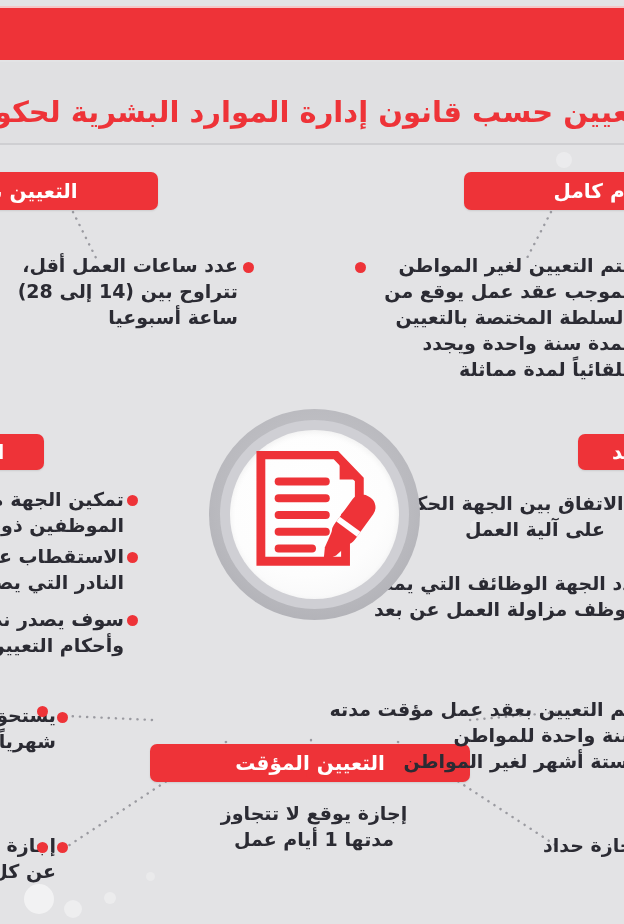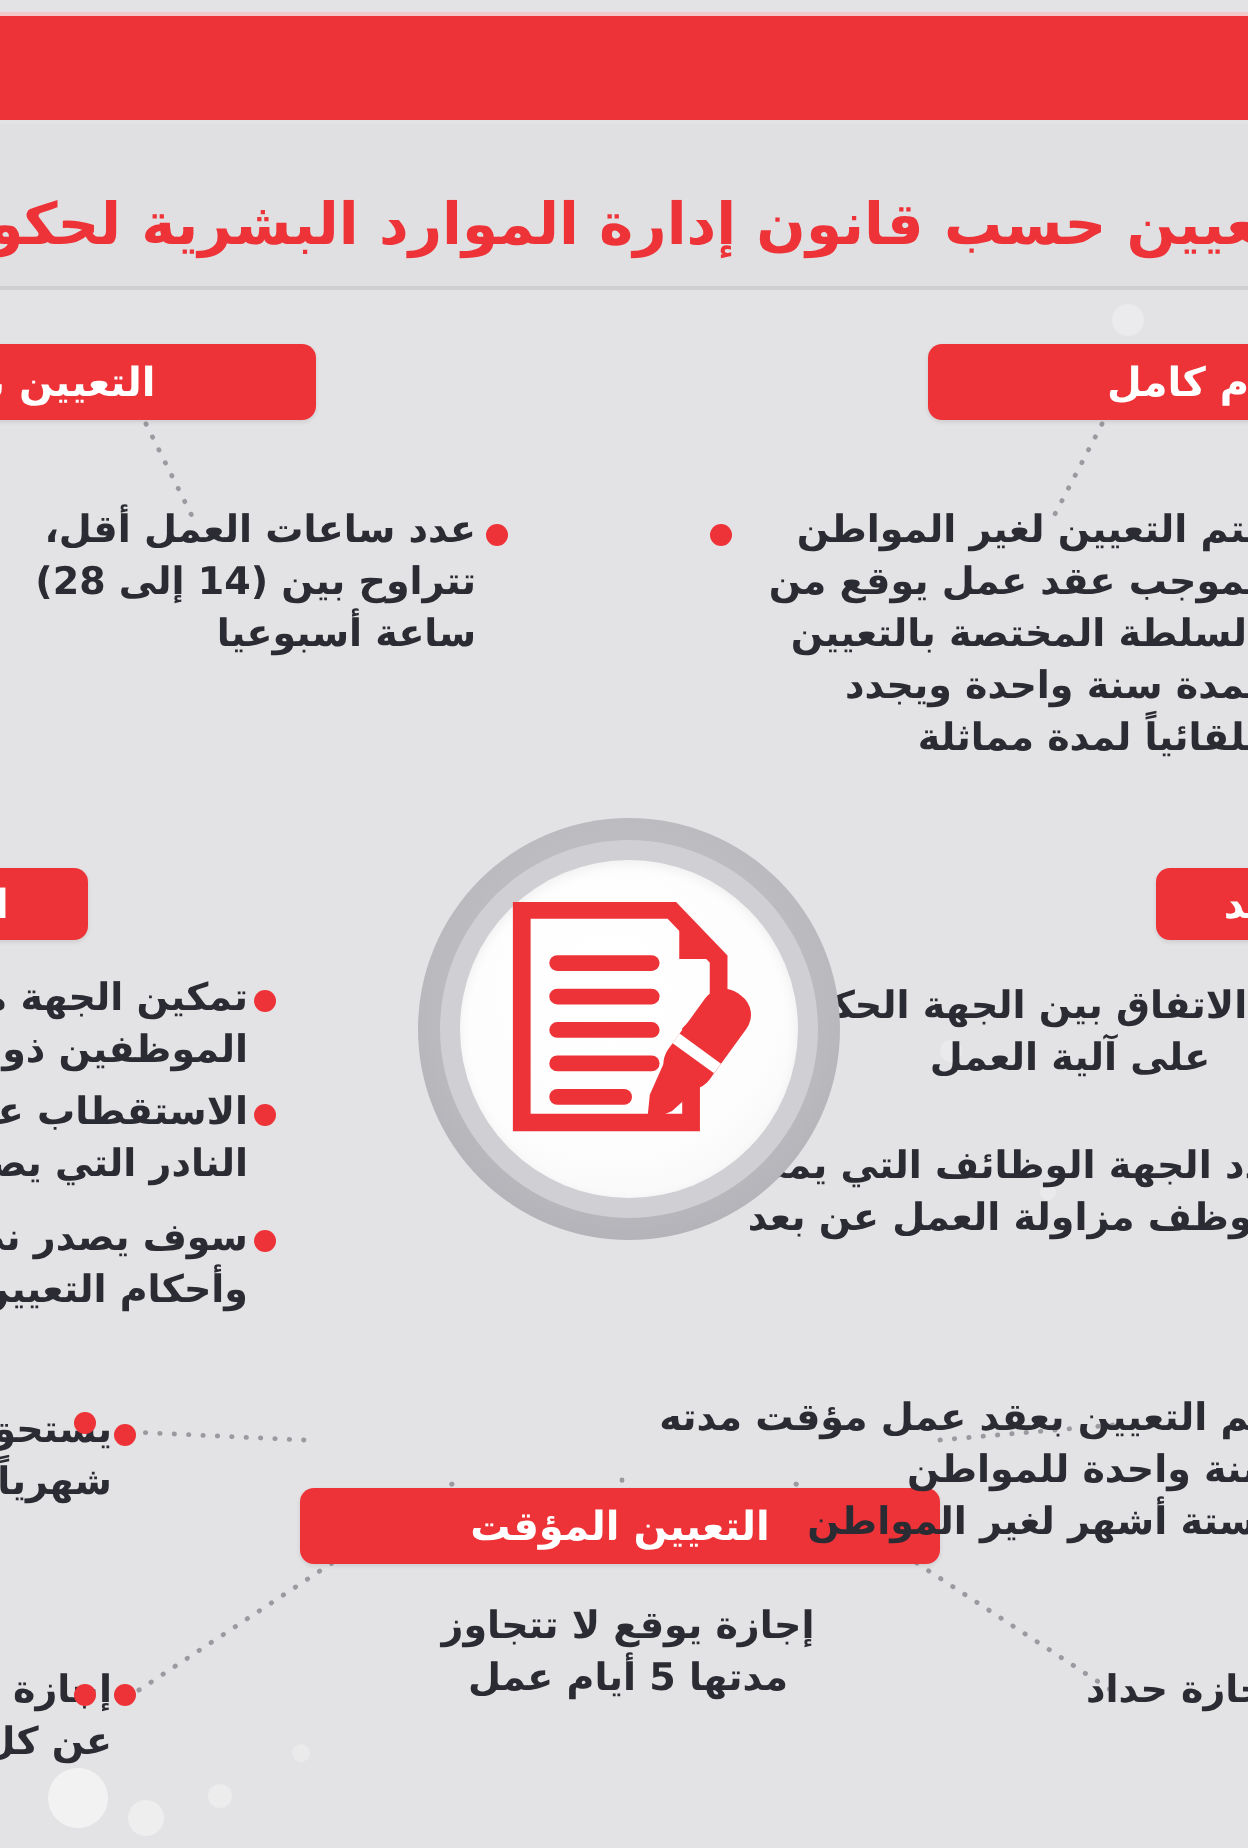--- a/index.html
+++ b/index.html
@@ -189,21 +189,21 @@
   </div>
   <div class="blk blk-mr2 ta-c">
     <div class="line">تحدد الجهة الوظائف التي يمكن فيه</div>
     <div class="line">للموظف مزاولة العمل عن بعد</div>
   </div>
 
   <div class="pill pill-bc">التعيين المؤقت</div>
   <div class="bul bul-bc"></div>
   <div class="blk blk-bc ta-c">
     <div class="line">إجازة يوقع لا تتجاوز</div>
-    <div class="line">مدتها 5 أيام عمل</div>
+    <div class="line">مدتها 1 أيام عمل</div>
   </div>
 
   <div class="bul bul-bl1"></div>
   <div class="blk blk-bl1 ta-r">
     <div class="line">يستحق الموظف المؤقت راتباً</div>
     <div class="line">شهرياً مقطوعاً</div>
   </div>
   <div class="bul bul-bl2"></div>
   <div class="blk blk-bl2 ta-r">
     <div class="line">إجازة بمعدل يومين عمل</div>

